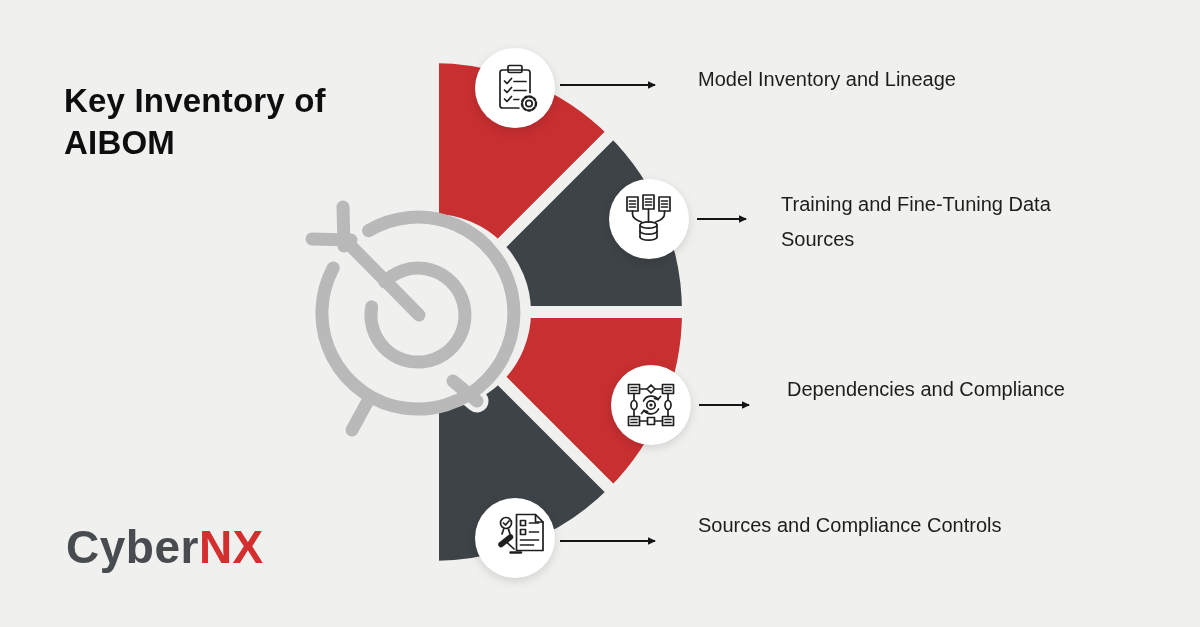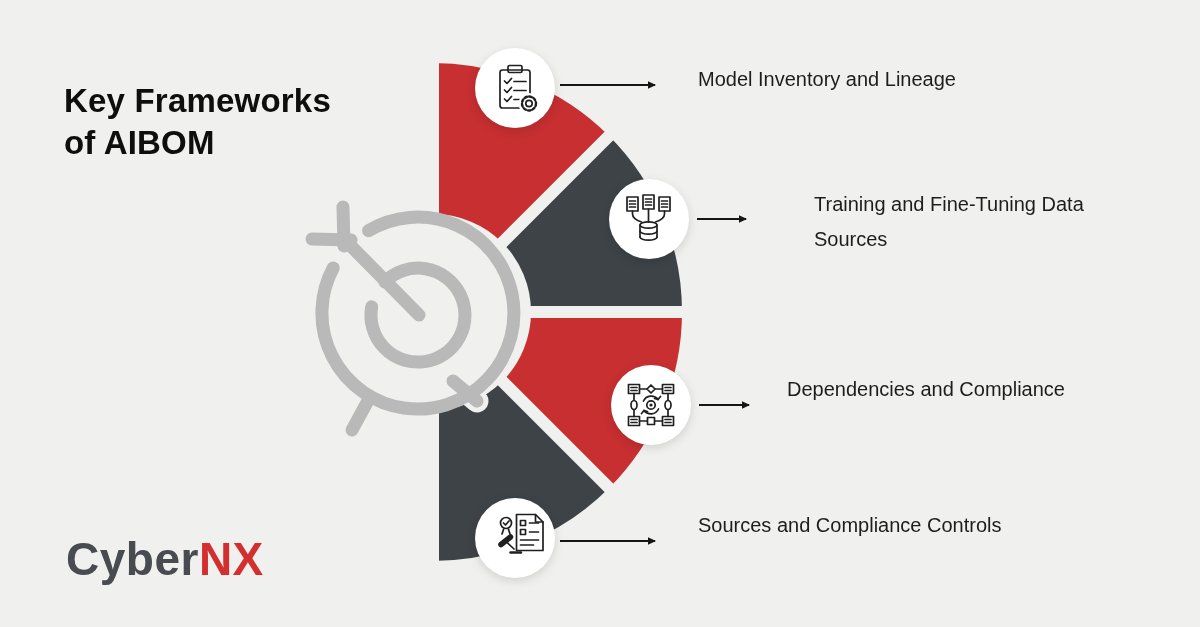--- a/index.html
+++ b/index.html
@@ -12,45 +12,45 @@
   #title{
     left:64px;top:58px;width:270px;
     font-size:33px;line-height:42px;font-weight:bold;
     color:var(--title_text,#0e0e0e);letter-spacing:.2px;
   }
   .item-label{
     font-size:20px;line-height:35px;font-weight:400;
     color:var(--label_text,#1d1d1d);
   }
   #label-1{left:698px;top:62px;width:290px;}
-  #label-2{left:814px;top:187px;width:310px;}
+  #label-2{left:781px;top:187px;width:310px;}
   #label-3{left:787px;top:372px;width:280px;}
   #label-4{left:698px;top:508px;width:320px;}
   #diagram{left:0;top:0;width:1200px;height:627px;}
   #logo{
-    left:66px;top:532px;font-size:46px;font-weight:bold;letter-spacing:.5px;
+    left:66px;top:520px;font-size:46px;font-weight:bold;letter-spacing:.5px;
   }
   #logo .p1{color:var(--logo_dark,#484C50);}
   #logo .p2{color:var(--logo_red,#D32F2E);}
   .seg{stroke:var(--background,#F0F0EE);stroke-width:12;}
   .icon-circle{fill:#ffffff;filter:drop-shadow(0 3px 5px rgba(0,0,0,.13));}
   .target{stroke:var(--target_gray,#B9B9B9);stroke-width:13;fill:none;stroke-linecap:round;}
   .halo{stroke:var(--background,#F0F0EE);stroke-width:23;fill:none;stroke-linecap:round;}
   .arrow{stroke:var(--arrow,#151515);stroke-width:2;fill:none;}
   .arrowhead{fill:var(--arrow,#151515);}
   .glyph{stroke:#1f1f1f;stroke-width:1.7;fill:none;stroke-linecap:round;stroke-linejoin:round;}
   .glyph .thick{stroke-width:5.5;}
   .glyph .med{stroke-width:2.4;}
   .glyph .fillw{fill:#ffffff;stroke:none;}
   .glyph .dot{fill:#1f1f1f;stroke:none;}
 </style>
 </head>
 <body>
 
-<h1 id="title" class="abs">Key Frameworks of AIBOM</h1>
+<h1 id="title" class="abs">Key Inventory of AIBOM</h1>
 
 <svg id="diagram" class="abs" viewBox="0 0 1200 627" xmlns="http://www.w3.org/2000/svg">
   <defs>
     <marker id="ah" markerWidth="10" markerHeight="10" refX="7.5" refY="4" orient="auto" markerUnits="userSpaceOnUse">
       <path class="arrowhead" d="M0 0 L8.5 4 L0 8 Z"></path>
     </marker>
   </defs>
 
   <g>
     <path class="seg" d="M 433 57 A 255 255 0 0 1 613.3 131.7 L 498.1 246.9 A 92 92 0 0 0 433 220 Z" fill="#C72F31"></path>

